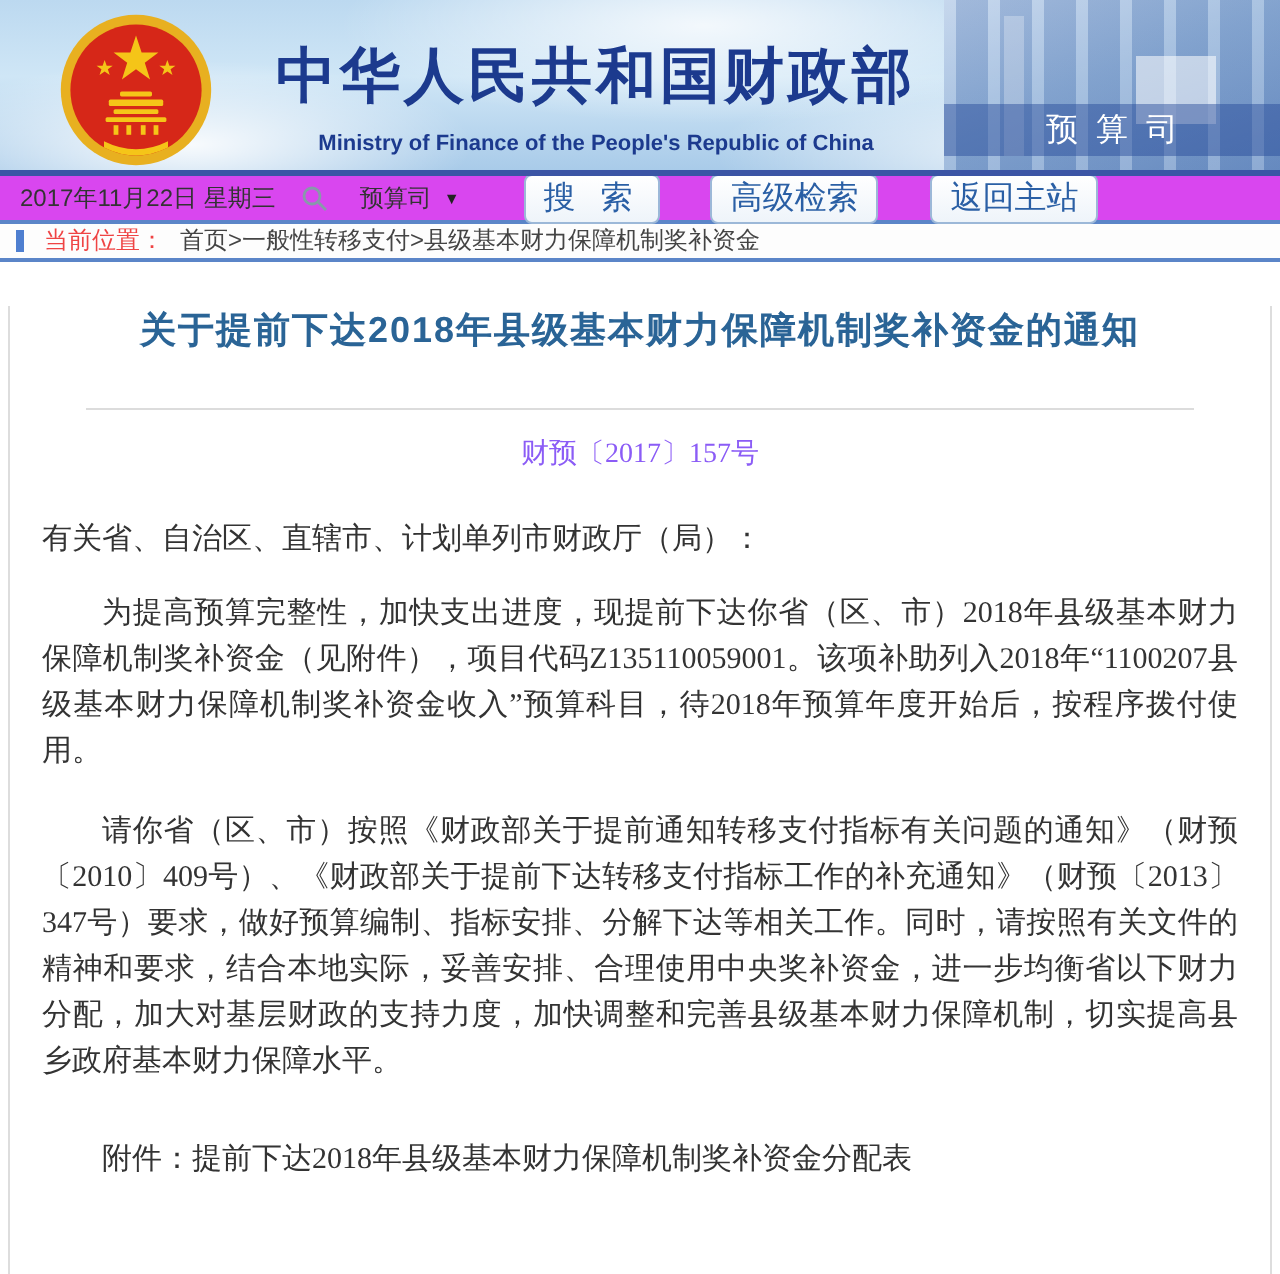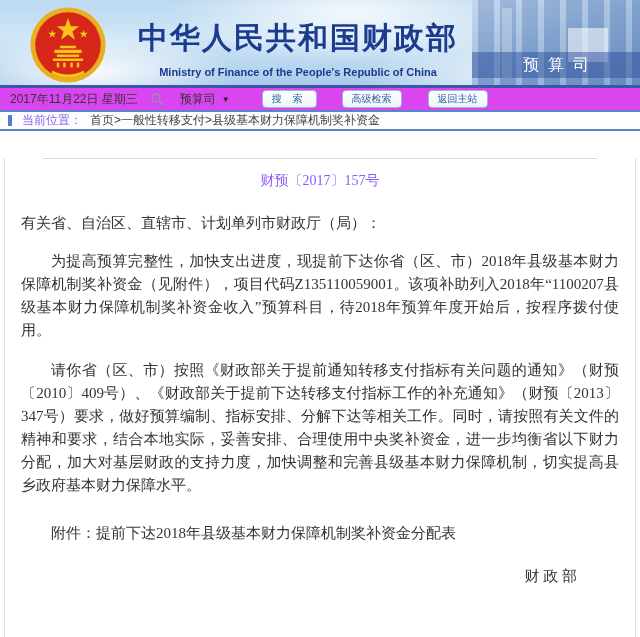--- a/index.html
+++ b/index.html
@@ -40,34 +40,34 @@
   .tb-date { white-space: nowrap; }
   .mag { margin-left: 12px; display: inline-flex; }
   .search-input {
     margin-left: 10px; width: 182px; height: 17px; border: 1px solid #a9b8c8;
     font-size: 12px; color: #333; padding: 0 4px; font-family: "Liberation Sans", sans-serif;
   }
   .tb-select { margin-left: 16px; display: inline-flex; align-items: center; cursor: pointer; white-space: nowrap; }
   .tb-select .chev { font-size: 8px; color: #222; margin-left: 6px; }
   .tb-btn {
     border: 1px solid #9cb8d8; border-radius: 4px; background: linear-gradient(#ffffff, #eef4fa);
-    color: #2a5fa5; font-size: 10px; padding: 1px 9px; white-space: nowrap; cursor: pointer;
+    color: #2a5fa5; font-size: 16px; padding: 1px 9px; white-space: nowrap; cursor: pointer;
     font-family: "Liberation Sans", sans-serif;
   }
   .btn-search { margin-left: 32px; letter-spacing: 4px; }
   .btn-adv { margin-left: 25px; }
   .btn-home { margin-left: 26px; }
 
   
   .breadcrumb {
     height: 19px; display: flex; align-items: center; background: #fdfdfd;
     border-bottom: 2px solid #5b85c8; font-size: 12px; padding: 0 8px;
   }
   .crumb-bar { width: 4px; height: 11px; background: #4f7fd0; margin-right: 10px; }
-  .crumb-label { color: #8b5cf6; white-space: nowrap; }
+  .crumb-label { color: #ef4444; white-space: nowrap; }
   .crumb-path { color: #444; margin-left: 8px; white-space: nowrap; }
 
   
   .content {
     position: relative; margin: 0 4px; height: 499px; background: #ffffff;
     border-left: 1px solid #dddddd; border-right: 1px solid #dddddd;
     padding: 0 16px; font-family: "Liberation Serif", serif; color: #333;
   }
   .doc-title {
     margin-top: 22px; text-align: center; font-size: 18px; font-weight: bold;
@@ -134,21 +134,21 @@
   <button class="tb-btn btn-home">返回主站</button>
 </div>
 
 <div class="breadcrumb">
   <span class="crumb-bar"></span>
   <span class="crumb-label">当前位置：</span>
   <span class="crumb-path">首页&gt;一般性转移支付&gt;县级基本财力保障机制奖补资金</span>
 </div>
 
 <div class="content">
+  <h1 class="doc-title">关于提前下达2018年县级基本财力保障机制奖补资金的通知</h1>
   <hr class="divider">
   <div class="doc-number">财预〔2017〕157号</div>
   <div class="salutation">有关省、自治区、直辖市、计划单列市财政厅（局）：</div>
   <p class="para">为提高预算完整性，加快支出进度，现提前下达你省（区、市）2018年县级基本财力保障机制奖补资金（见附件），项目代码Z135110059001。该项补助列入2018年“1100207县级基本财力保障机制奖补资金收入”预算科目，待2018年预算年度开始后，按程序拨付使用。</p>
   <p class="para">请你省（区、市）按照《财政部关于提前通知转移支付指标有关问题的通知》（财预〔2010〕409号）、《财政部关于提前下达转移支付指标工作的补充通知》（财预〔2013〕347号）要求，做好预算编制、指标安排、分解下达等相关工作。同时，请按照有关文件的精神和要求，结合本地实际，妥善安排、合理使用中央奖补资金，进一步均衡省以下财力分配，加大对基层财政的支持力度，加快调整和完善县级基本财力保障机制，切实提高县乡政府基本财力保障水平。</p>
   <div class="attachment">附件：提前下达2018年县级基本财力保障机制奖补资金分配表</div>
-  <div class="signature">财 政 部</div>
 
 </div>
 
 </body></html>

